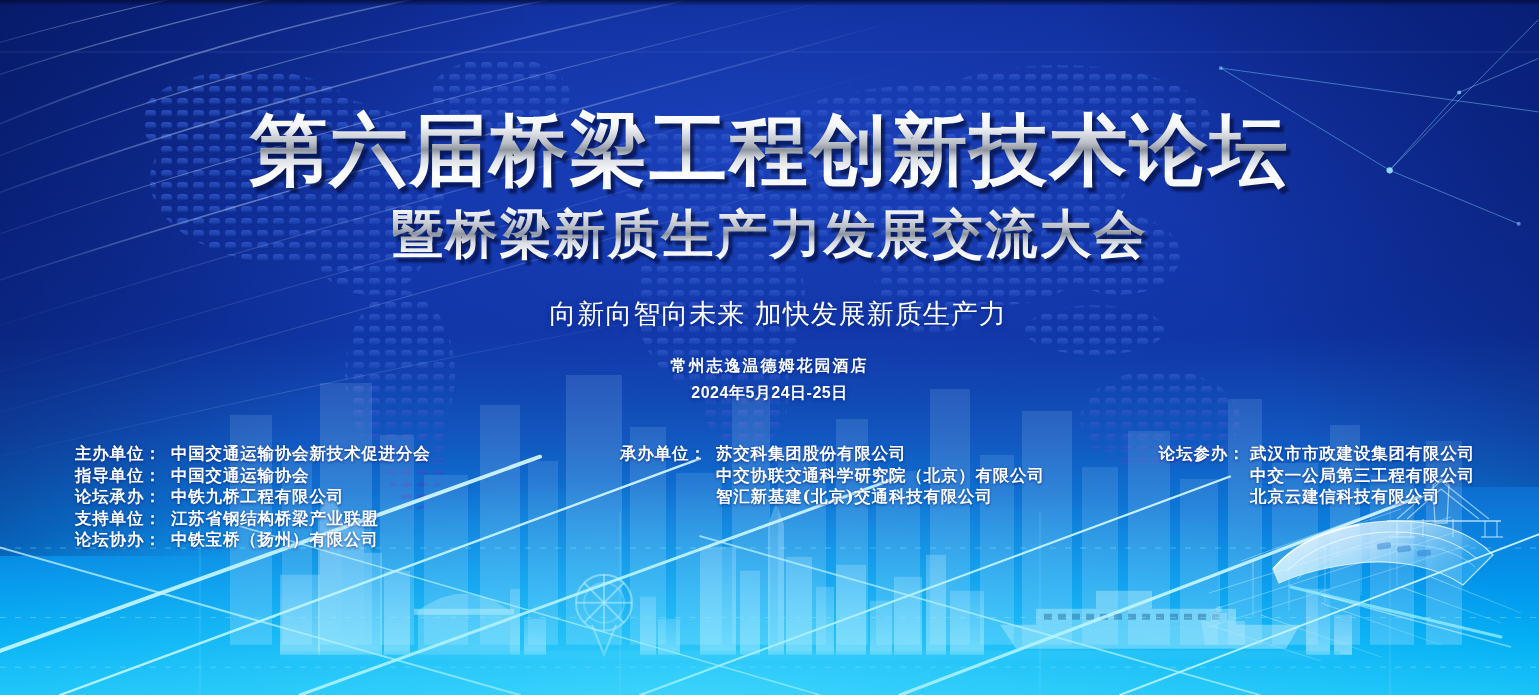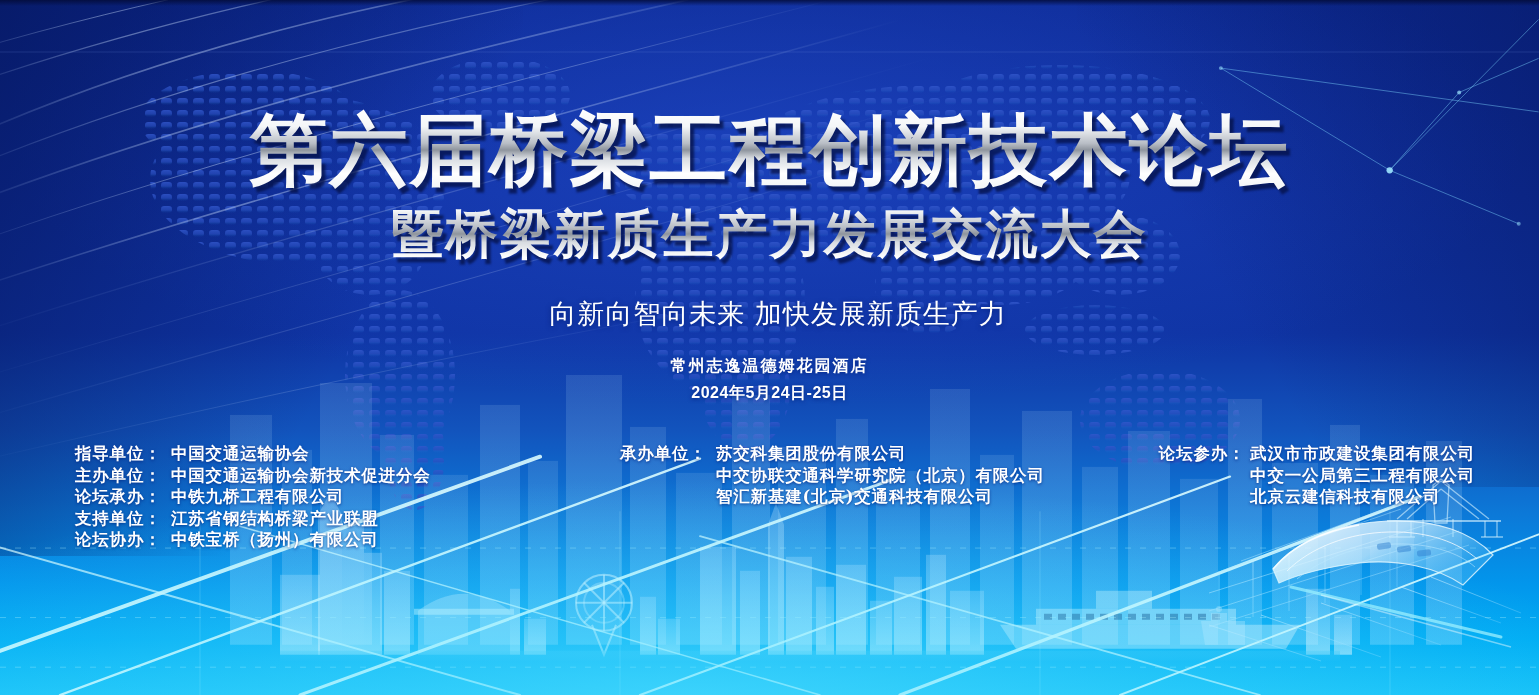--- a/index.html
+++ b/index.html
@@ -512,28 +512,28 @@
 
     <div class="venue-block">
       <div class="venue">常州志逸温德姆花园酒店</div>
       <div class="date">2024年5月24日-25日</div>
     </div>
 
     <div class="credits">
 
       <div class="credit-col left">
         <div class="credit-row">
+          <span class="credit-label">主办单位：</span>
+          <span class="credit-value">中国交通运输协会新技术促进分会</span>
+        </div>
+        <div class="credit-row">
           <span class="credit-label">指导单位：</span>
           <span class="credit-value">中国交通运输协会</span>
         </div>
         <div class="credit-row">
-          <span class="credit-label">主办单位：</span>
-          <span class="credit-value">中国交通运输协会新技术促进分会</span>
-        </div>
-        <div class="credit-row">
           <span class="credit-label">论坛承办：</span>
           <span class="credit-value">中铁九桥工程有限公司</span>
         </div>
         <div class="credit-row">
           <span class="credit-label">支持单位：</span>
           <span class="credit-value">江苏省钢结构桥梁产业联盟</span>
         </div>
         <div class="credit-row">
           <span class="credit-label">论坛协办：</span>
           <span class="credit-value">中铁宝桥（扬州）有限公司</span>

